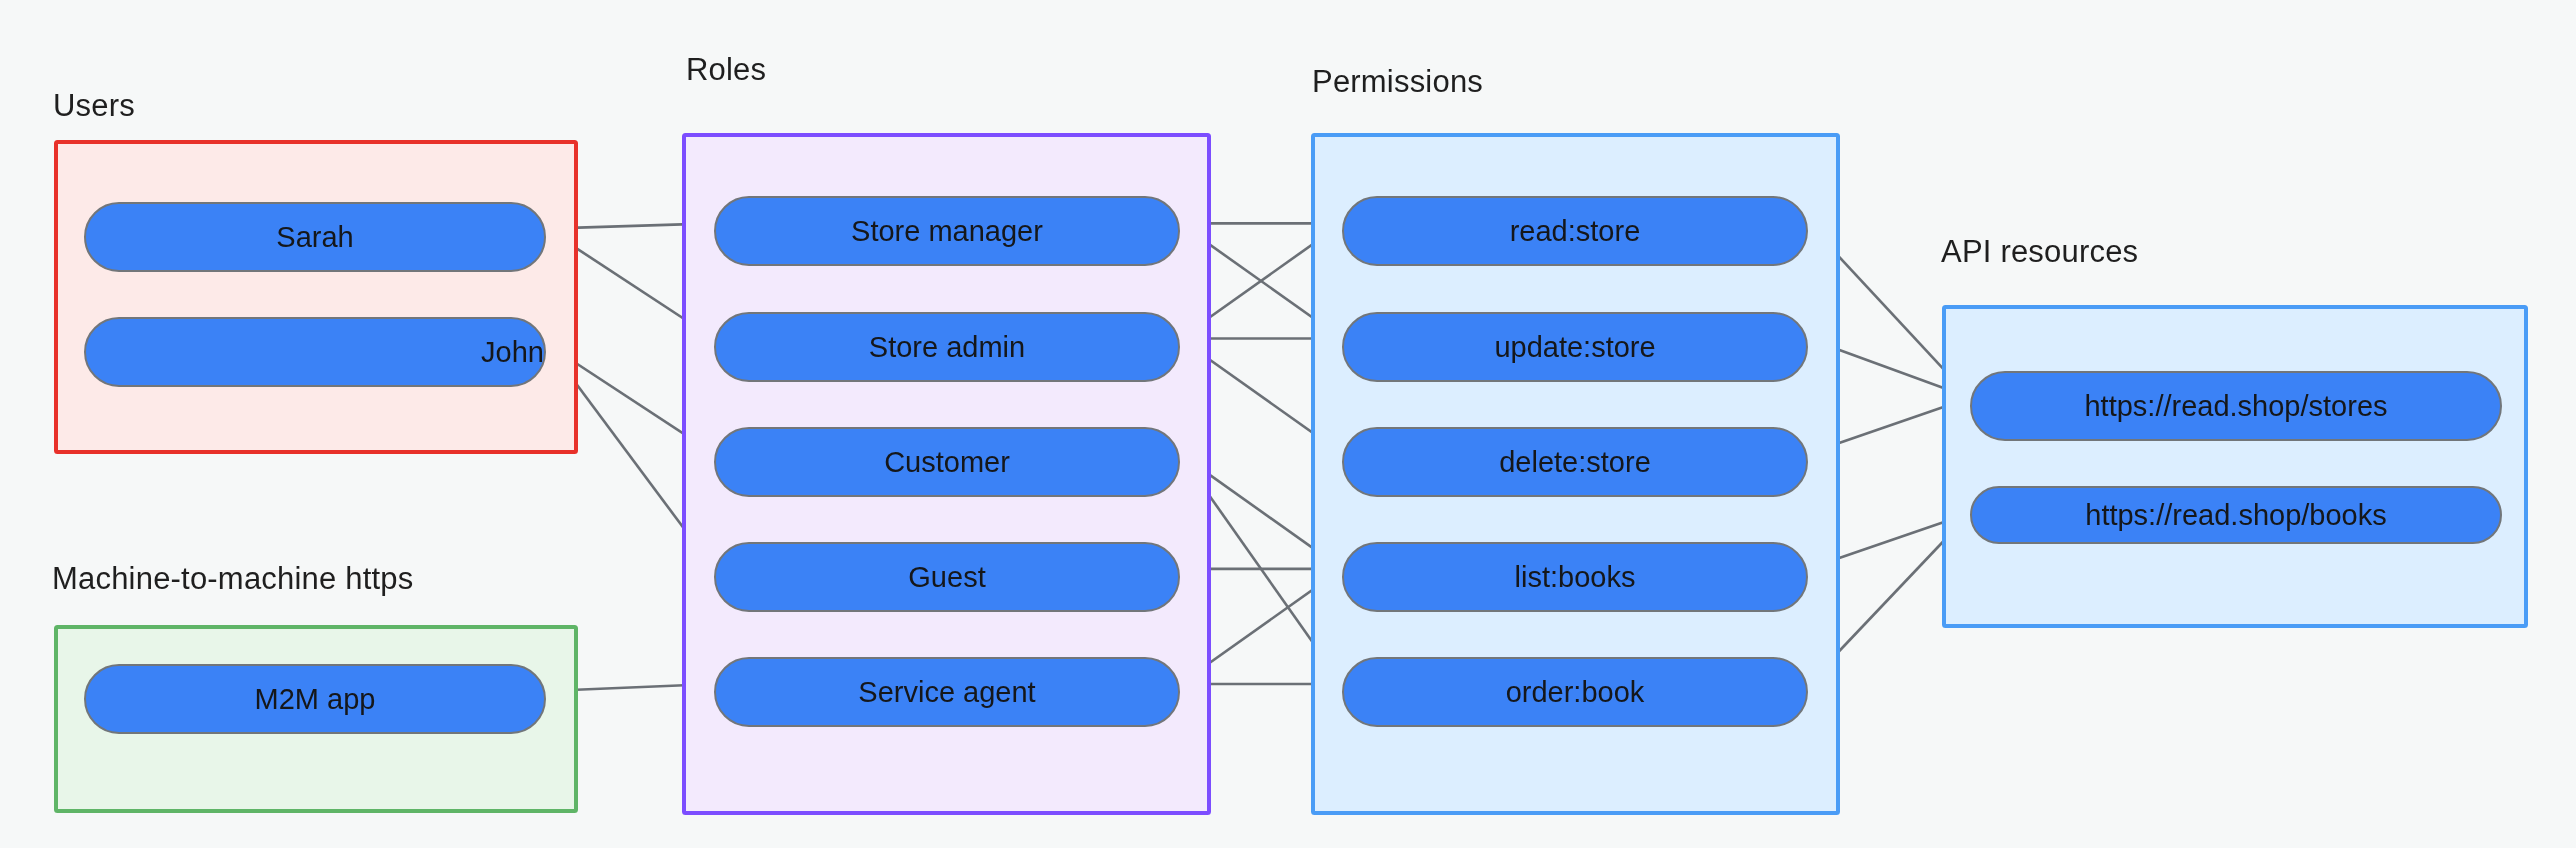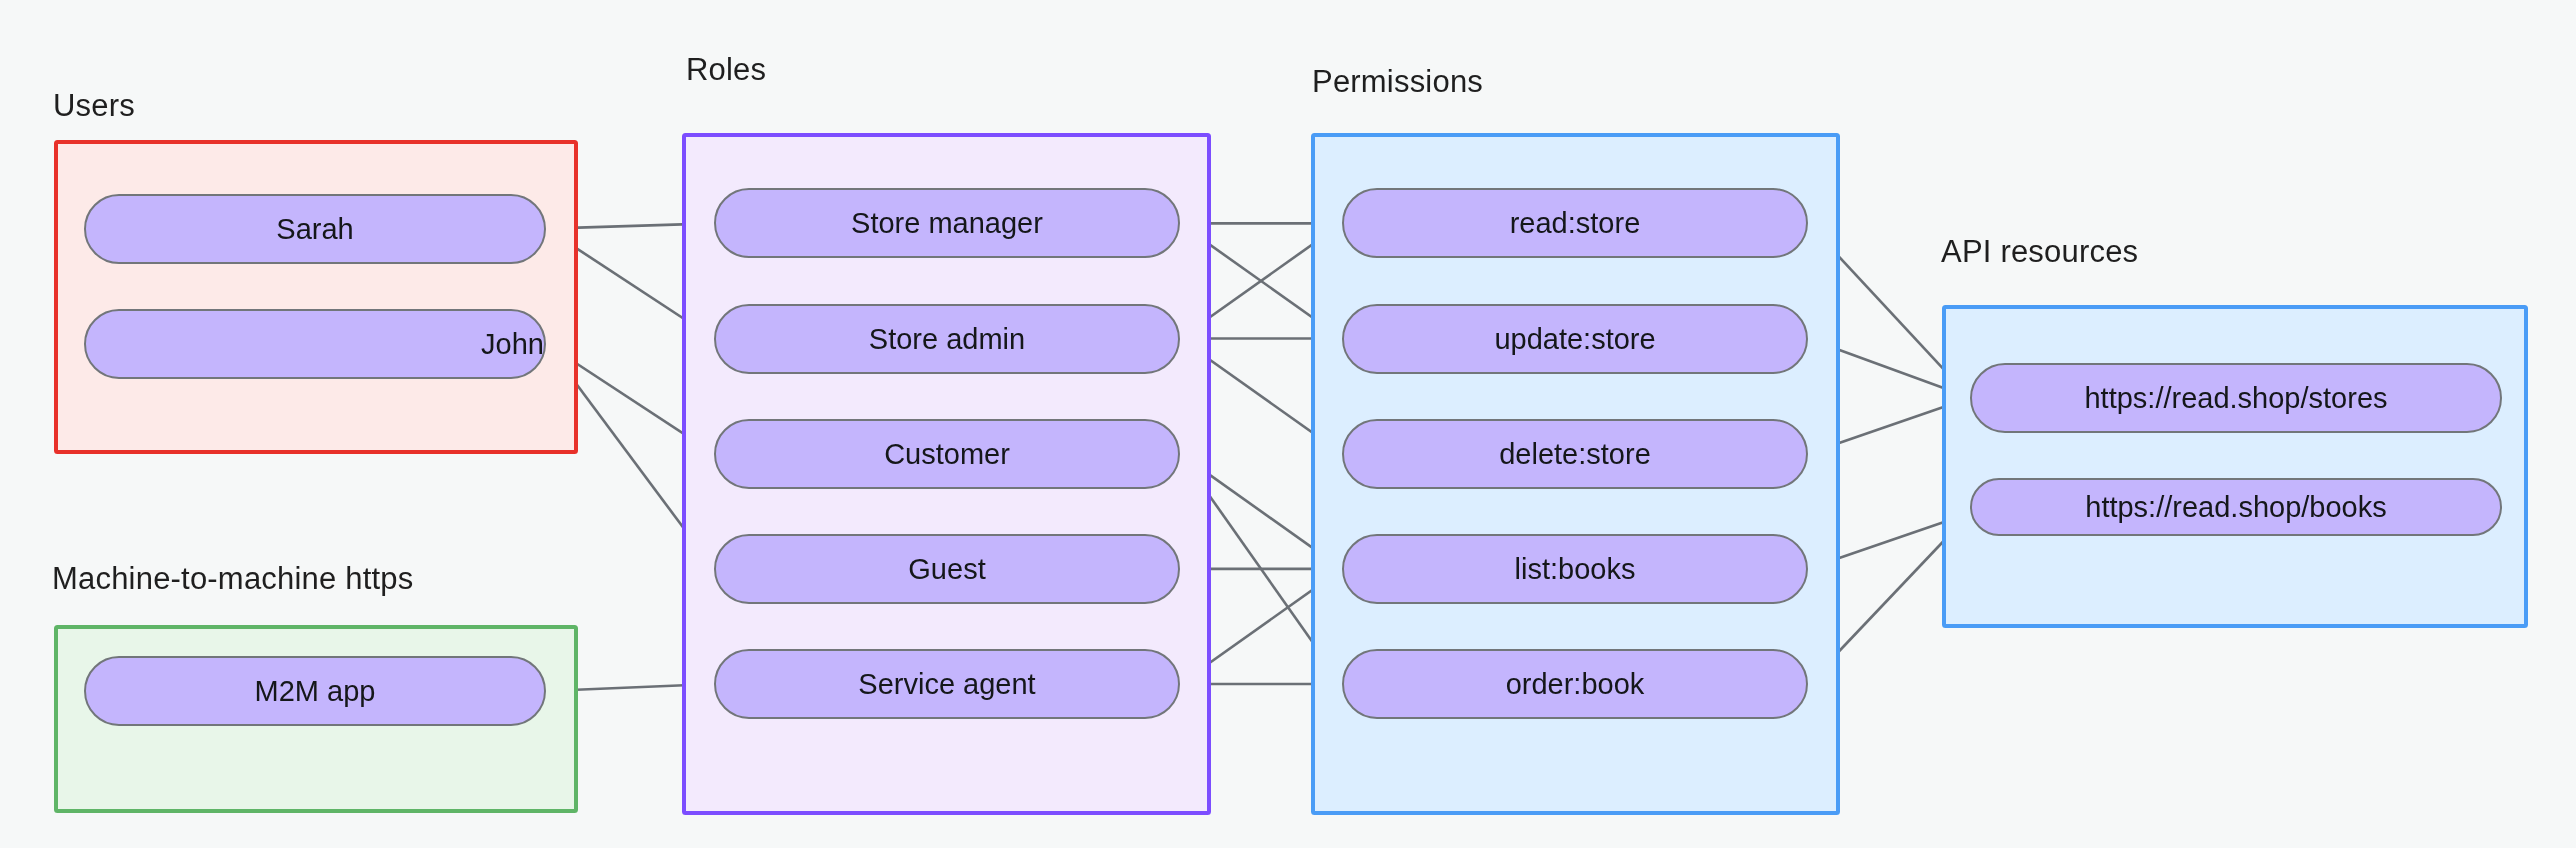--- a/index.html
+++ b/index.html
@@ -26,29 +26,30 @@
     position:absolute;
     box-sizing:border-box;
     border-width:4.4px;
     border-style:solid;
     border-radius:3.5px;
   }
 
   .node{
     position:absolute;
     box-sizing:border-box;
-    background:#c4b5fd;
+    background:#3b82f6;
     border:2.6px solid #72767a;
     border-radius:52px;
     display:flex;
     align-items:center;
     justify-content:center;
     font-size:29px;
     color:#15171a;
     white-space:nowrap;
+    margin-top:8px;
   }
 </style>
 </head>
 <body>
 
 <div id="canvas">
   <svg id="edges" viewBox="0 0 2952 972" width="2576" height="848">
       <line x1="626" y1="262" x2="818" y2="256" stroke="#6b7076" stroke-width="3"></line>
       <line x1="626" y1="262" x2="818" y2="388" stroke="#6b7076" stroke-width="3"></line>
       <line x1="626" y1="394" x2="818" y2="520" stroke="#6b7076" stroke-width="3"></line>

